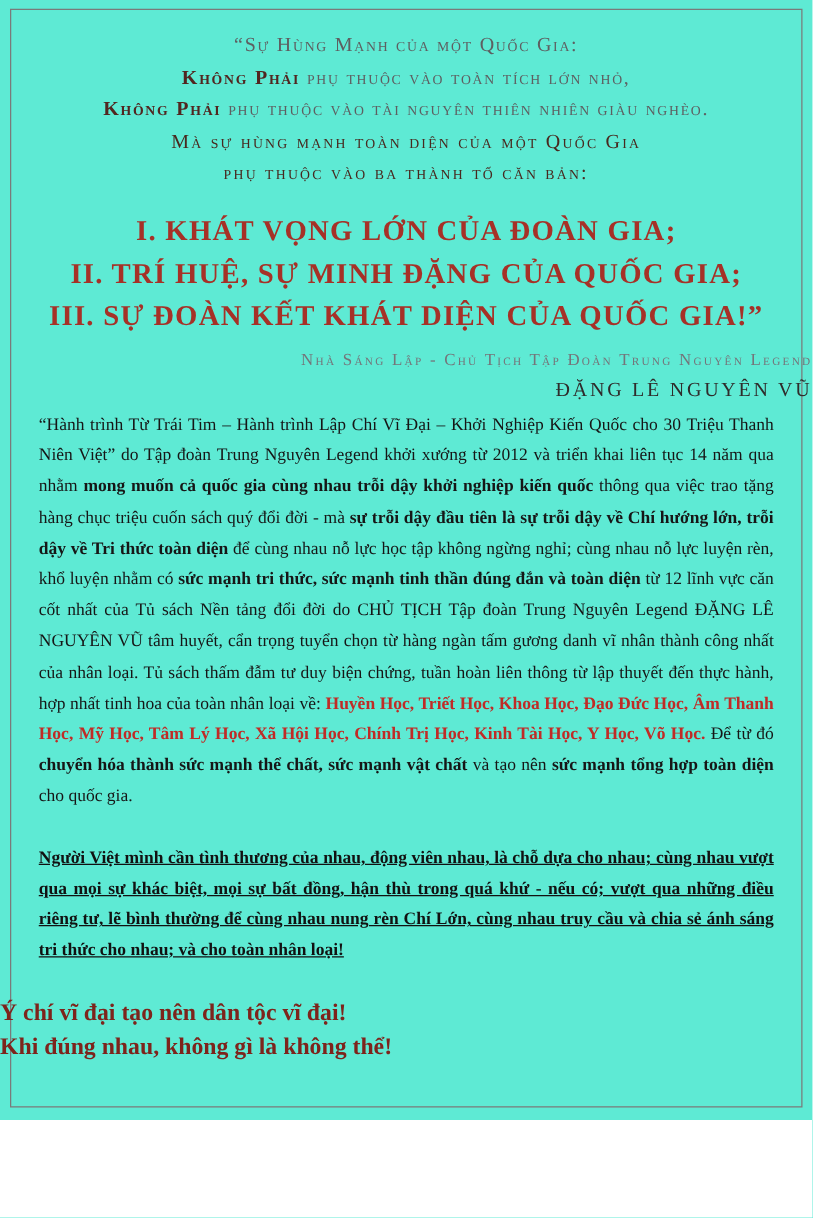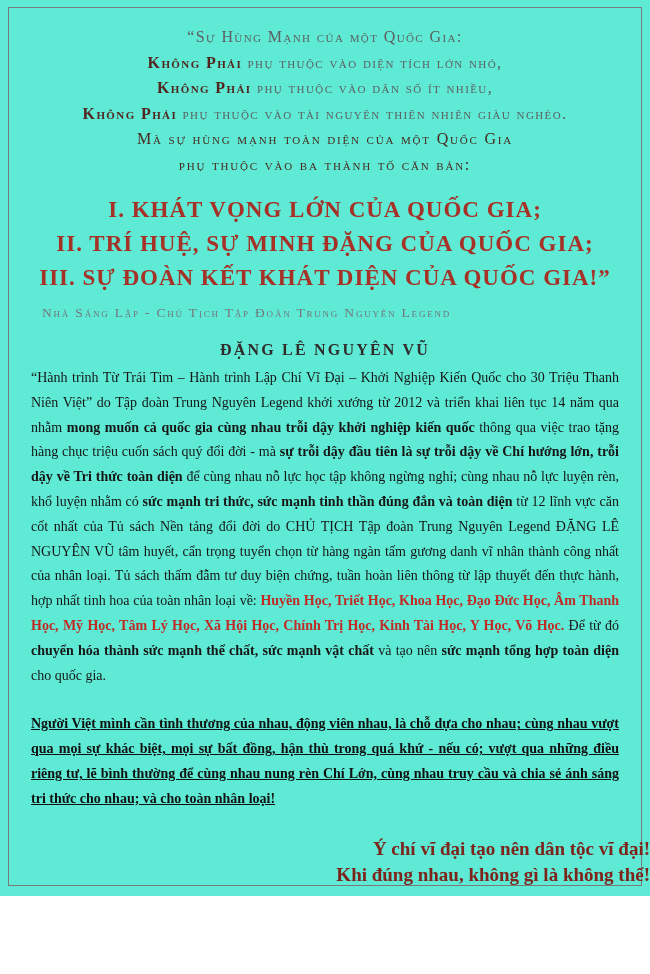--- a/index.html
+++ b/index.html
@@ -16,57 +16,56 @@
     margin-top:24px;text-align:center;color:#5e5f61;
     font-variant:small-caps;font-size:16px;line-height:25.5px;letter-spacing:1.4px;
   }
   .quote .em{font-weight:bold;color:#512620;}
   .quote .aff{font-weight:normal;color:#48291f;letter-spacing:1.8px;}
   .pillars{
     margin-top:16px;text-align:center;color:#a63127;font-weight:bold;
     font-size:23px;line-height:34px;letter-spacing:1px;
   }
   .attr-role{
-    margin-top:9px;text-align:left;color:#74757a;font-variant:small-caps;
-    font-size:13.5px;line-height:17px;letter-spacing:1.8px;margin-left:42px;
+    margin-top:9px;text-align:right;color:#74757a;font-variant:small-caps;
+    font-size:13.5px;line-height:17px;letter-spacing:1.8px;
   }
   .attr-name{
-    margin-top:19px;text-align:center;color:#2f2c2b;font-weight:bold;
+    margin-top:7px;text-align:right;color:#2f2c2b;font-weight:normal;
     font-size:16px;line-height:20px;letter-spacing:2.2px;
   }
   .body-text{
     margin:6px 31px 0;font-size:14px;line-height:24.8px;
     text-align:justify;color:#161616;
   }
   .body-text .b,.b{font-weight:bold;}
   .body-text .red{color:#c02b26;font-weight:bold;}
   .p2{margin-top:24px;font-weight:bold;color:#111111;text-decoration:underline;}
   .ending{
-    margin-top:24px;text-align:right;font-weight:bold;
+    margin-top:24px;text-align:left;font-weight:bold;
     font-size:19px;line-height:26.5px;color:#7d241c;
   }
 </style>
 </head>
 <body>
 
 <div class="page">
   <div class="frame"></div>
   <div class="content">
 
     <div class="quote">
       <div class="qline">“Sự Hùng Mạnh của một Quốc Gia:</div>
-      <div class="qline"><span class="em">Không Phải</span><span> phụ thuộc vào diện tích lớn nhỏ,</span></div>
-      <div class="qline"><span class="em">Không Phải</span><span> phụ thuộc vào dân số ít nhiều,</span></div>
+      <div class="qline"><span class="em">Không Phải</span><span> phụ thuộc vào toàn tích lớn nhỏ,</span></div>
       <div class="qline"><span class="em">Không Phải</span><span> phụ thuộc vào tài nguyên thiên nhiên giàu nghèo.</span></div>
       <div class="qline aff">Mà sự hùng mạnh toàn diện của một Quốc Gia</div>
       <div class="qline aff">phụ thuộc vào ba thành tố căn bản:</div>
     </div>
 
     <div class="pillars">
-      <div>I. KHÁT VỌNG LỚN CỦA QUỐC GIA;</div>
+      <div>I. KHÁT VỌNG LỚN CỦA ĐOÀN GIA;</div>
       <div>II. TRÍ HUỆ, SỰ MINH ĐẶNG CỦA QUỐC GIA;</div>
       <div>III. SỰ ĐOÀN KẾT KHÁT DIỆN CỦA QUỐC GIA!”</div>
     </div>
 
     <div class="attr-role">Nhà Sáng Lập - Chủ Tịch Tập Đoàn Trung Nguyên Legend</div>
     <div class="attr-name">ĐẶNG LÊ NGUYÊN VŨ</div>
 
     <div class="body-text"><span>“Hành trình Từ Trái Tim – Hành trình Lập Chí Vĩ Đại – Khởi Nghiệp Kiến Quốc cho 30 Triệu Thanh Niên Việt” do Tập đoàn Trung Nguyên Legend khởi xướng từ 2012 và triển khai liên tục 14 năm qua nhằm </span><span class="b">mong muốn cả quốc gia cùng nhau trỗi dậy khởi nghiệp kiến quốc</span><span> thông qua việc trao tặng hàng chục triệu cuốn sách quý đổi đời - mà </span><span class="b">sự trỗi dậy đầu tiên là sự trỗi dậy về Chí hướng lớn, trỗi dậy về Tri thức toàn diện</span><span> để cùng nhau nỗ lực học tập không ngừng nghỉ; cùng nhau nỗ lực luyện rèn, khổ luyện nhằm có </span><span class="b">sức mạnh tri thức, sức mạnh tinh thần đúng đắn và toàn diện</span><span> từ 12 lĩnh vực căn cốt nhất của Tủ sách Nền tảng đổi đời do CHỦ TỊCH Tập đoàn Trung Nguyên Legend ĐẶNG LÊ NGUYÊN VŨ tâm huyết, cẩn trọng tuyển chọn từ hàng ngàn tấm gương danh vĩ nhân thành công nhất của nhân loại. Tủ sách thấm đẫm tư duy biện chứng, tuần hoàn liên thông từ lập thuyết đến thực hành, hợp nhất tinh hoa của toàn nhân loại về: </span><span class="red">Huyền Học, Triết Học, Khoa Học, Đạo Đức Học, Âm Thanh Học, Mỹ Học, Tâm Lý Học, Xã Hội Học, Chính Trị Học, Kinh Tài Học, Y Học, Võ Học.</span><span> Để từ đó </span><span class="b">chuyển hóa thành sức mạnh thể chất, sức mạnh vật chất</span><span> và tạo nên </span><span class="b">sức mạnh tổng hợp toàn diện</span><span> cho quốc gia.</span></div>
 
     <div class="body-text p2">Người Việt mình cần tình thương của nhau, động viên nhau, là chỗ dựa cho nhau; cùng nhau vượt qua mọi sự khác biệt, mọi sự bất đồng, hận thù trong quá khứ - nếu có; vượt qua những điều riêng tư, lẽ bình thường để cùng nhau nung rèn Chí Lớn, cùng nhau truy cầu và chia sẻ ánh sáng tri thức cho nhau; và cho toàn nhân loại!</div>

